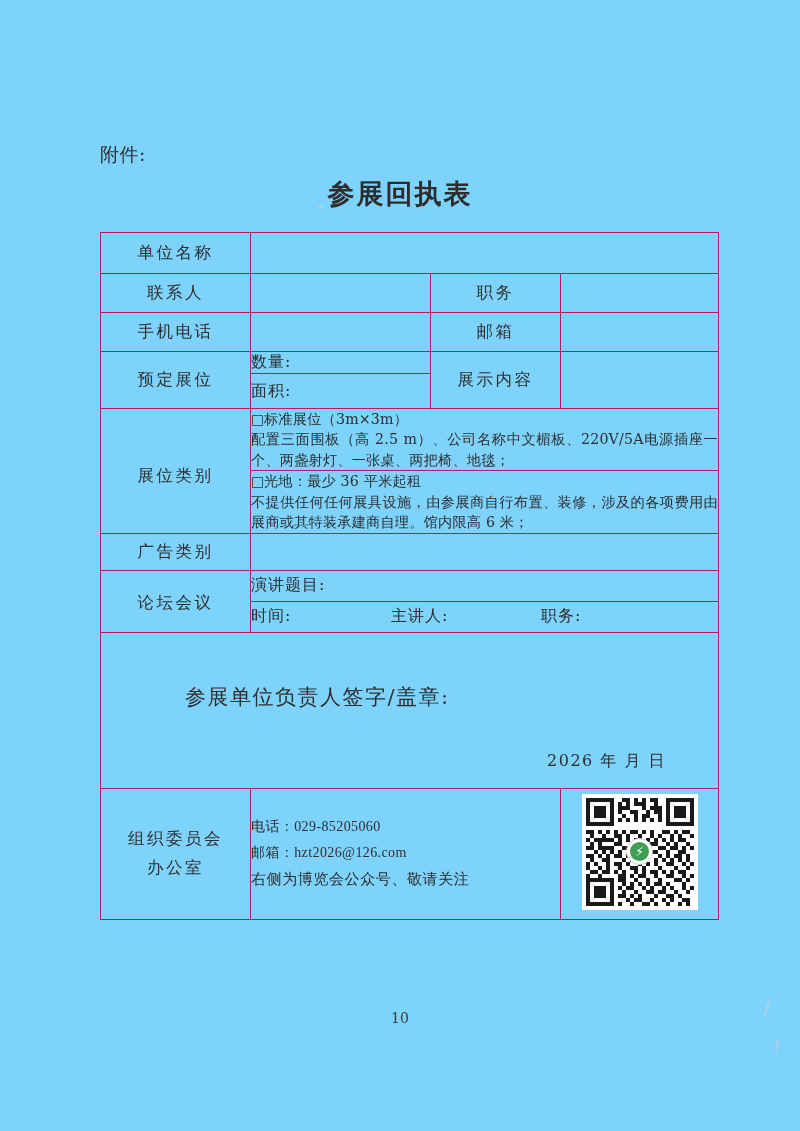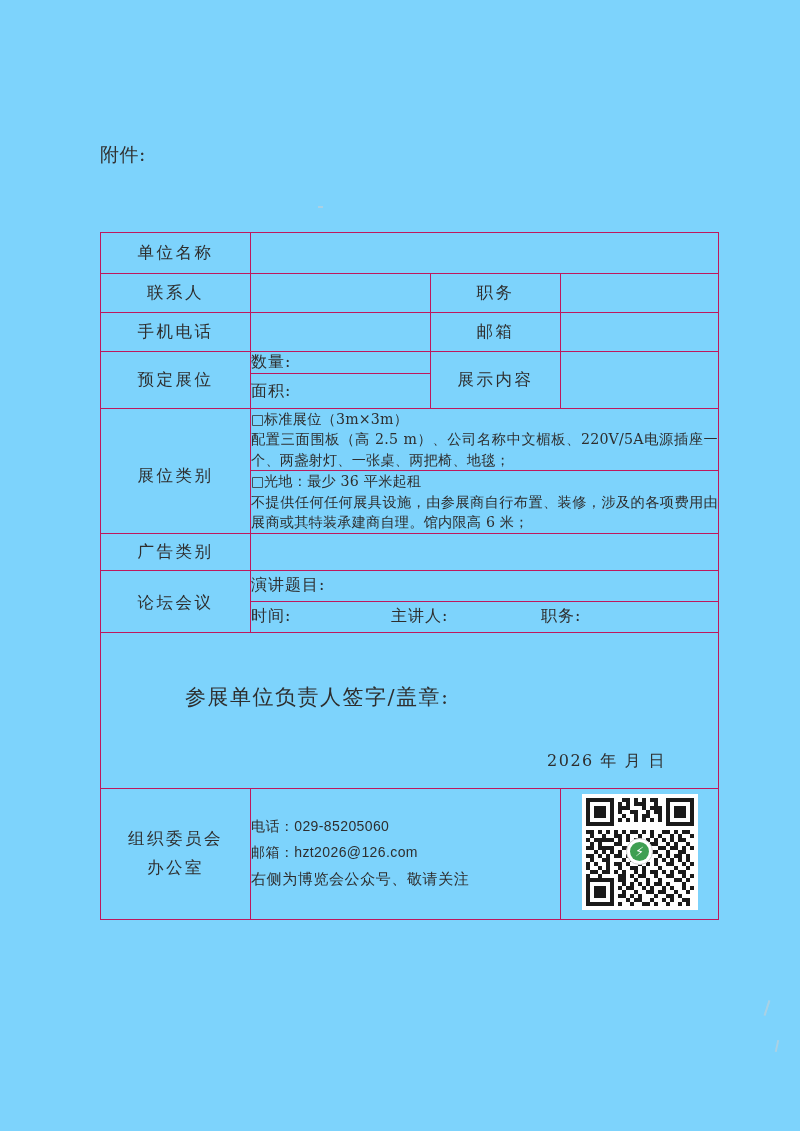--- a/index.html
+++ b/index.html
@@ -120,21 +120,21 @@
     line-height: 1.75;
     padding: 8px 2px;
   }
   .contact-cell {
     padding: 12px 14px;
     font-size: 15px;
     line-height: 1.85;
     letter-spacing: 0.6px;
   }
   .contact-cell .mono {
-    font-family: Liberation Sans, sans-serif;
+    font-family: Liberation Serif, serif;
     font-size: 14px;
     letter-spacing: 0.4px;
   }
   .qr-cell {
     text-align: center;
     padding: 6px 4px;
   }
   .qr-wrap {
     display: inline-block;
     position: relative;
@@ -186,20 +186,21 @@
     opacity: 0.55;
   }
 </style>
 </head>
 <body>
 
 <div class="page">
 
   <div class="attachment-label">附件:</div>
 
+  <div class="doc-title">参展回执表</div>
 
   <table class="receipt">
     <colgroup>
       <col style="width:150px">
       <col style="width:180px">
       <col style="width:130px">
       <col style="width:158px">
     </colgroup>
     <tbody>
 
@@ -495,18 +496,19 @@
                 <span class="bolt">⚡</span>
               </div>
             </div>
           </div>
         </td>
       </tr>
 
     </tbody>
   </table>
 
+  <div class="page-number">10</div>
 
   <div class="speck" style="left:766px;top:1000px;width:2px;height:16px;transform:rotate(18deg)"></div>
   <div class="speck" style="left:776px;top:1040px;width:2px;height:12px;transform:rotate(12deg)"></div>
   <div class="speck" style="left:318px;top:206px;width:5px;height:2px"></div>
 
 </div>
 
 </body></html>

